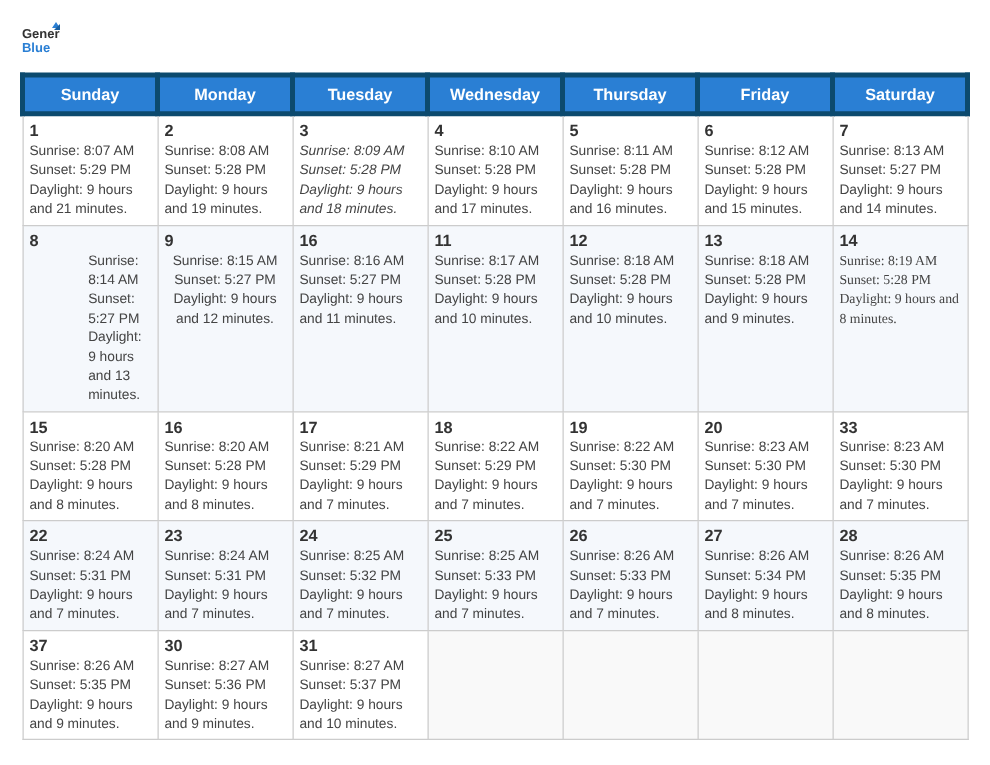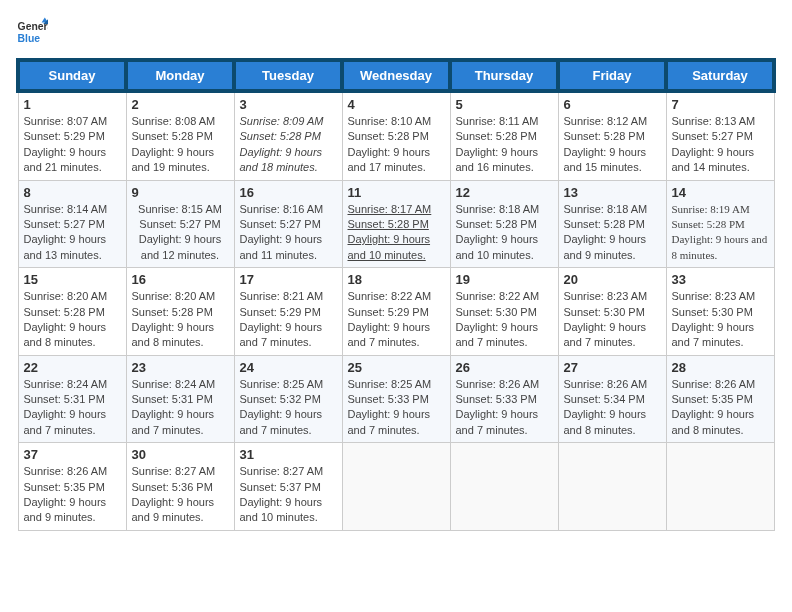--- a/index.html
+++ b/index.html
@@ -149,39 +149,39 @@
         <td>
           <span class="day-num">7</span>
           <div class="day-info" style="white-space: pre-line;">Sunrise: 8:13 AM
 Sunset: 5:27 PM
 Daylight: 9 hours and 14 minutes.</div>
         </td>
       </tr>
       <tr>
         <td>
           <span class="day-num">8</span>
-          <div class="day-info" style="white-space: pre-line;">Sunrise: 8:14 AM
+          <div class="day-info" style="white-space: pre-line; margin-left: 47px;">Sunrise: 8:14 AM
 Sunset: 5:27 PM
 Daylight: 9 hours and 13 minutes.</div>
         </td>
         <td>
           <span class="day-num">9</span>
           <div class="day-info" style="white-space: pre-line; text-align: center;">Sunrise: 8:15 AM
 Sunset: 5:27 PM
 Daylight: 9 hours and 12 minutes.</div>
         </td>
         <td>
           <span class="day-num">16</span>
           <div class="day-info" style="white-space: pre-line;">Sunrise: 8:16 AM
 Sunset: 5:27 PM
 Daylight: 9 hours and 11 minutes.</div>
         </td>
         <td>
           <span class="day-num">11</span>
-          <div class="day-info" style="white-space: pre-line; text-decoration: underline;">Sunrise: 8:17 AM
+          <div class="day-info" style="white-space: pre-line;">Sunrise: 8:17 AM
 Sunset: 5:28 PM
 Daylight: 9 hours and 10 minutes.</div>
         </td>
         <td>
           <span class="day-num">12</span>
           <div class="day-info" style="white-space: pre-line;">Sunrise: 8:18 AM
 Sunset: 5:28 PM
 Daylight: 9 hours and 10 minutes.</div>
         </td>
         <td>

